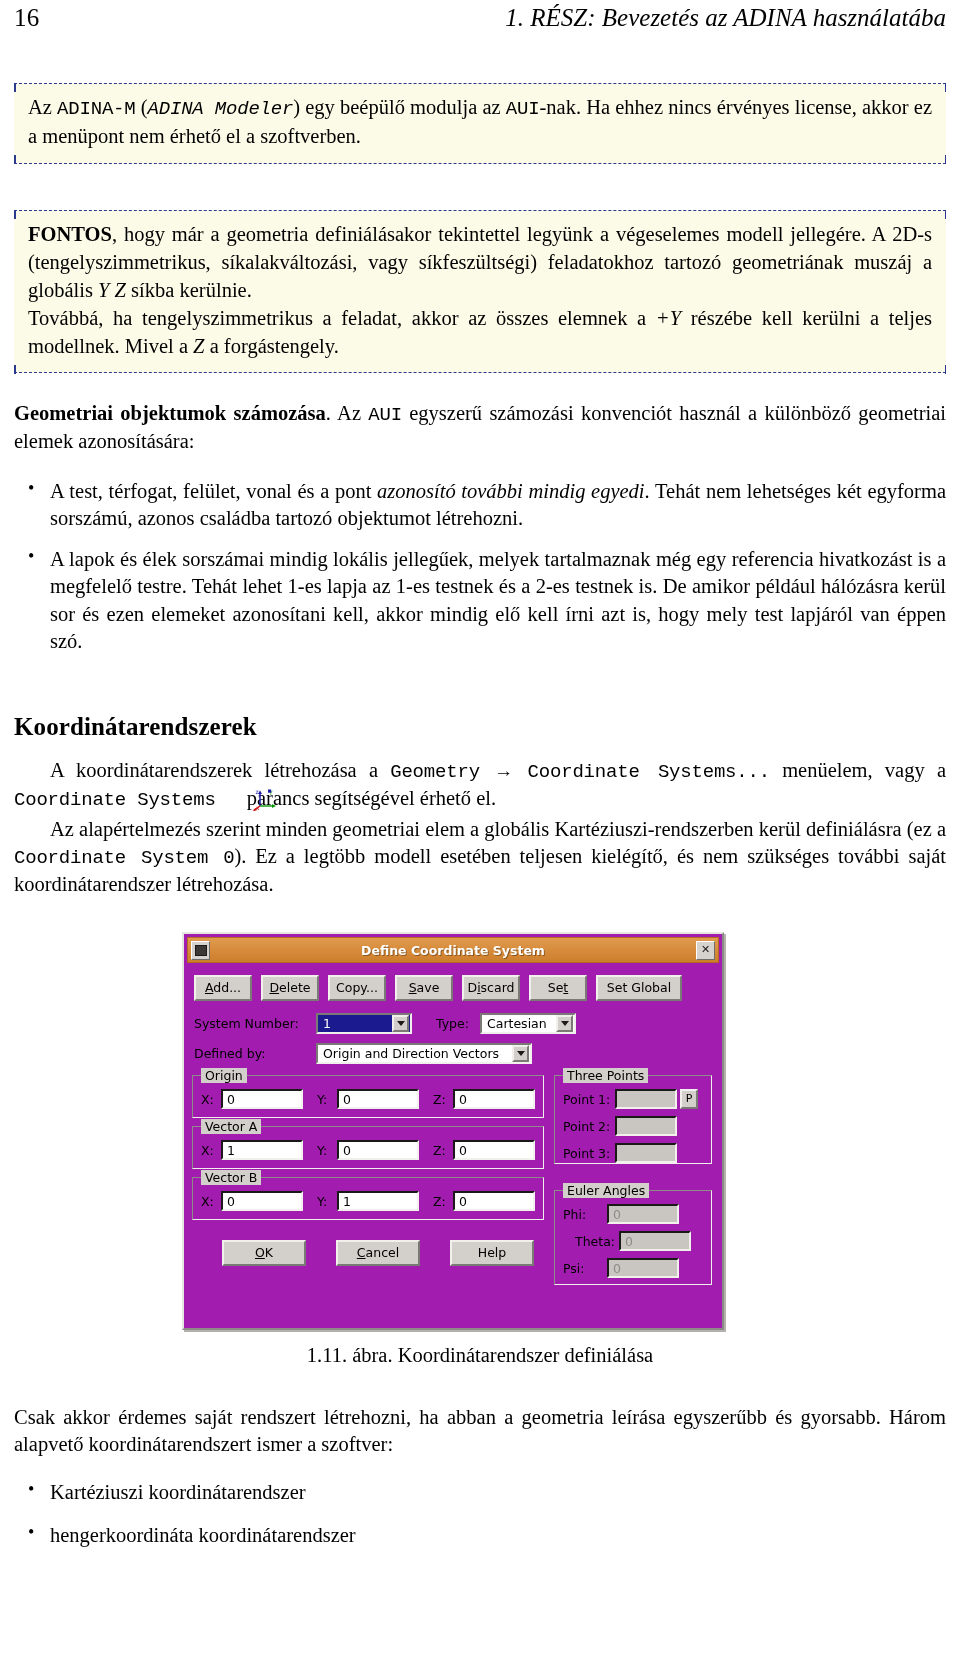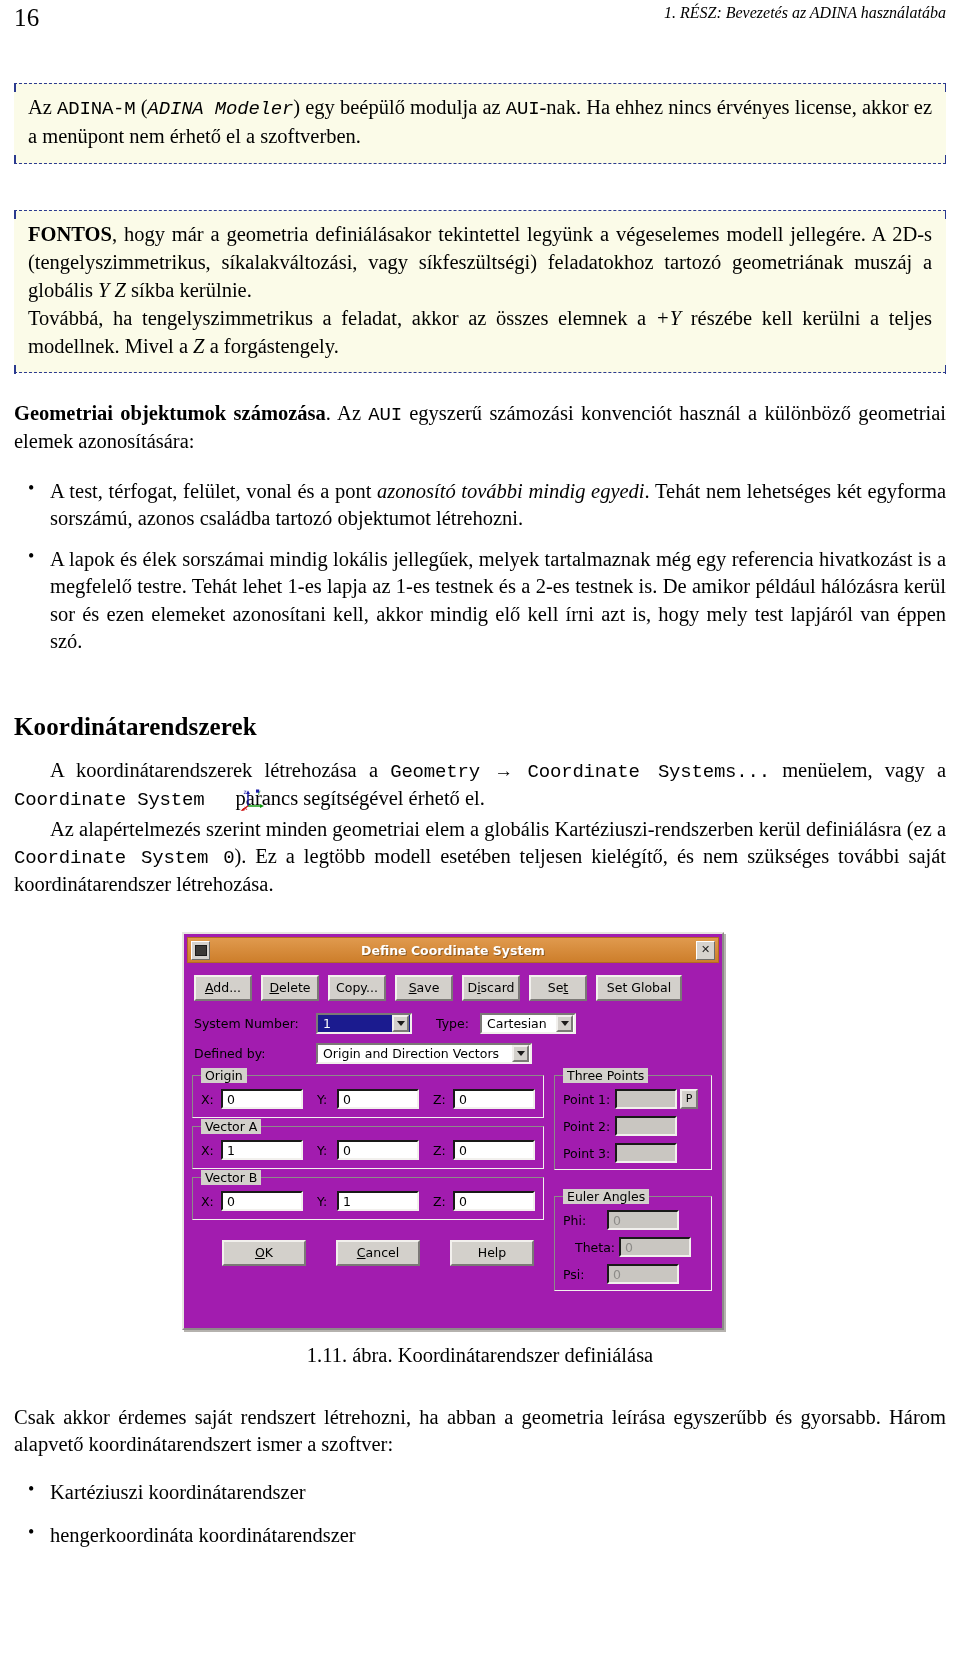--- a/index.html
+++ b/index.html
@@ -13,21 +13,21 @@
   }
   .page { position:relative; width:960px; height:1661px; }
 
   
   .runhead {
     position:absolute; top:0; left:0; width:960px; height:40px;
     display:flex; align-items:flex-start; justify-content:space-between;
     padding:4px 14px 0 14px; box-sizing:border-box;
   }
   .folio { font-size:25px; letter-spacing:0.2px; }
-  .runtitle { font-size:16px; font-style:italic; }
+  .runtitle { font-size:25px; font-style:italic; }
   p.body {
     font-size:20.5px; line-height:1.33; text-align:justify;
     margin:0; text-indent:0;
   }
   .tt { font-family:"Liberation Mono", monospace; font-size:19px; letter-spacing:-0.2px;}
   .it { font-style:italic; }
   .bf { font-weight:bold; }
   .mathit { font-family:"Liberation Serif", serif; font-style:italic; }
 
   
@@ -182,21 +182,21 @@
 
     <ul class="bul" style="margin-top:22px;">
       <li><span>A test, térfogat, felület, vonal és a pont </span><span class="it">azonosító további mindig egyedi</span><span>. Tehát nem lehetséges két egyforma sorszámú, azonos családba tartozó objektumot létrehozni.</span></li>
       <li style="margin-top:14px;"><span>A lapok és élek sorszámai mindig lokális jellegűek, melyek tartalmaznak még egy referencia hivatkozást is a megfelelő testre. Tehát lehet 1-es lapja az 1-es testnek és a 2-es testnek is. De amikor például hálózásra kerül sor és ezen elemeket azonosítani kell, akkor mindig elő kell írni azt is, hogy mely test lapjáról van éppen szó.</span></li>
     </ul>
   </div>
 
   <div style="position:absolute;left:14px;top:713px;width:932px;">
     <h2 class="section">Koordinátarendszerek</h2>
 
-    <p class="body" style="margin-top:16px;text-indent:36px;"><span>A koordinátarendszerek létrehozása a </span><span class="tt">Geometry → Coordinate Systems...</span><span> menüelem, vagy a </span><span class="tt">Coordinate System</span><span class="triad"><svg width="26" height="22" viewBox="0 0 26 22">
+    <p class="body" style="margin-top:16px;text-indent:36px;"><span>A koordinátarendszerek létrehozása a </span><span class="tt">Geometry → Coordinate Systems...</span><span> menüelem, vagy a </span><span class="tt">Coordinate Systems</span><span class="triad"><svg width="26" height="22" viewBox="0 0 26 22">
             <line x1="8" y1="17" x2="8" y2="4" stroke="#1a1aa8" stroke-width="1.4"></line>
             <polygon points="8,1.5 6,5 10,5" fill="#1a1aa8"></polygon>
             <line x1="8" y1="17" x2="21" y2="17" stroke="#0a9a0a" stroke-width="1.4"></line>
             <polygon points="24,17 20,15 20,19" fill="#0a9a0a"></polygon>
             <line x1="8" y1="17" x2="2" y2="21" stroke="#cc1111" stroke-width="1.4"></line>
             <polygon points="0.5,22 4,19 4.6,21.6" fill="#cc1111"></polygon>
             <text x="3.5" y="5" font-size="6" fill="#1a1aa8" font-family="DejaVu Sans, sans-serif">z</text>
             <text x="17" y="6" font-size="6" fill="#0a9a0a" font-family="DejaVu Sans, sans-serif">Y</text>
             <text x="4" y="21" font-size="6" fill="#cc1111" font-family="DejaVu Sans, sans-serif">x</text>
             <rect x="16" y="0.5" width="3.2" height="3.2" fill="#1a1aa8"></rect>
@@ -298,21 +298,21 @@
 
           <div style="display:flex;gap:30px;margin:20px 0 0 30px;">
             <div class="mbtn" style="width:84px;"><u>O</u>K</div>
             <div class="mbtn" style="width:84px;"><u>C</u>ancel</div>
             <div class="mbtn" style="width:84px;">Help</div>
           </div>
         </div>
 
         <div style="width:158px;">
 
-          <div class="group" style="padding-bottom:6px;">
+          <div class="group" style="padding-bottom:0;">
             <span class="gtitle">Three Points</span>
             <div class="fieldrow" style="margin-bottom:7px;">
               <span class="lbl" style="width:52px;">Point 1:</span>
               <div class="txt gray" style="width:62px;"></div>
               <div class="mbtn" style="width:18px;height:20px;margin-left:3px;padding:1px 0;font-size:11px;"><span>P</span></div>
             </div>
             <div class="fieldrow" style="margin-bottom:7px;">
               <span class="lbl" style="width:52px;">Point 2:</span>
               <div class="txt gray" style="width:62px;"></div>
             </div>

